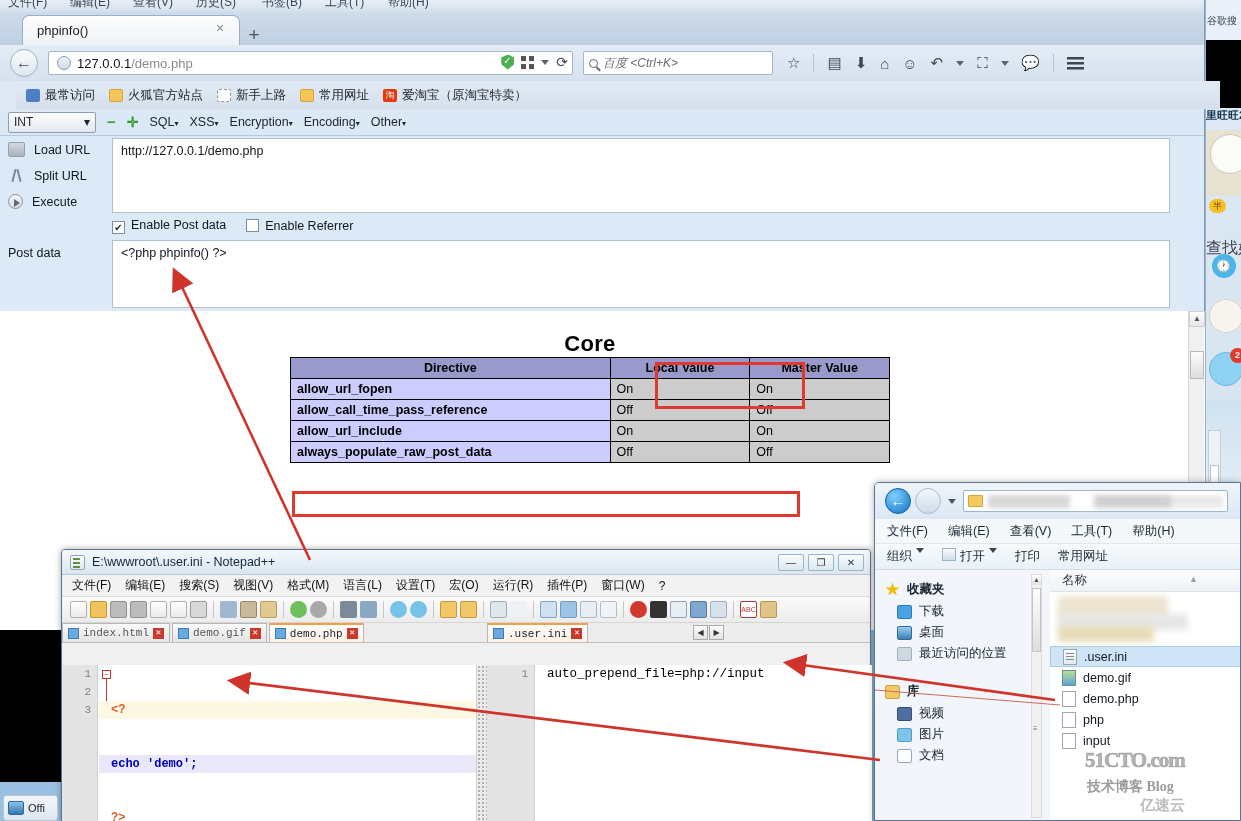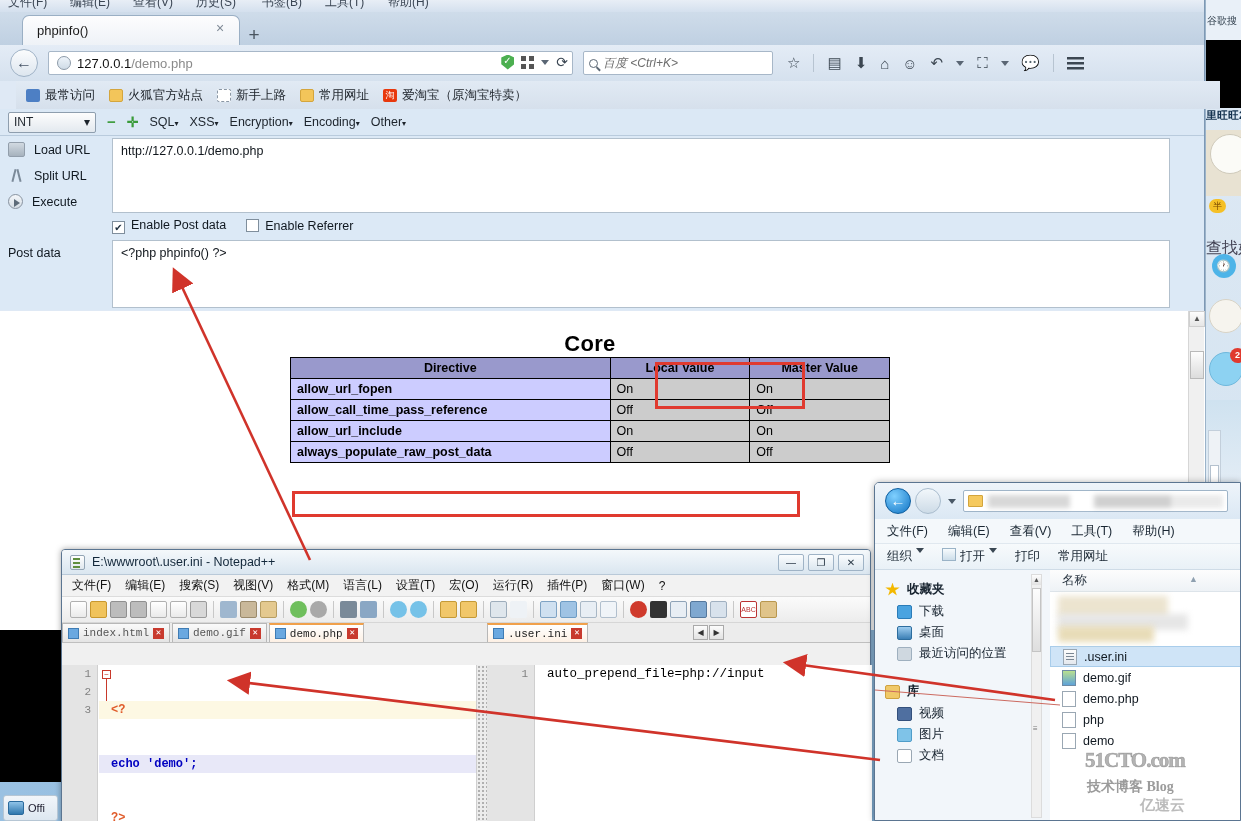--- a/index.html
+++ b/index.html
@@ -791,21 +791,21 @@
       <div class="frow">
           <span class="fic"></span>
           <span>demo.php</span>
         </div>
       <div class="frow">
           <span class="fic"></span>
           <span>php</span>
         </div>
       <div class="frow">
           <span class="fic"></span>
-          <span>demo</span>
+          <span>input</span>
         </div>
     </div>
   </div>
 </div>
 
 <div class="wm51">51CTO.com</div>
 <div class="wm51b">技术博客  Blog</div>
 <div class="wmyun">亿速云</div>
 <div class="wmwx">微信号：</div>
 

